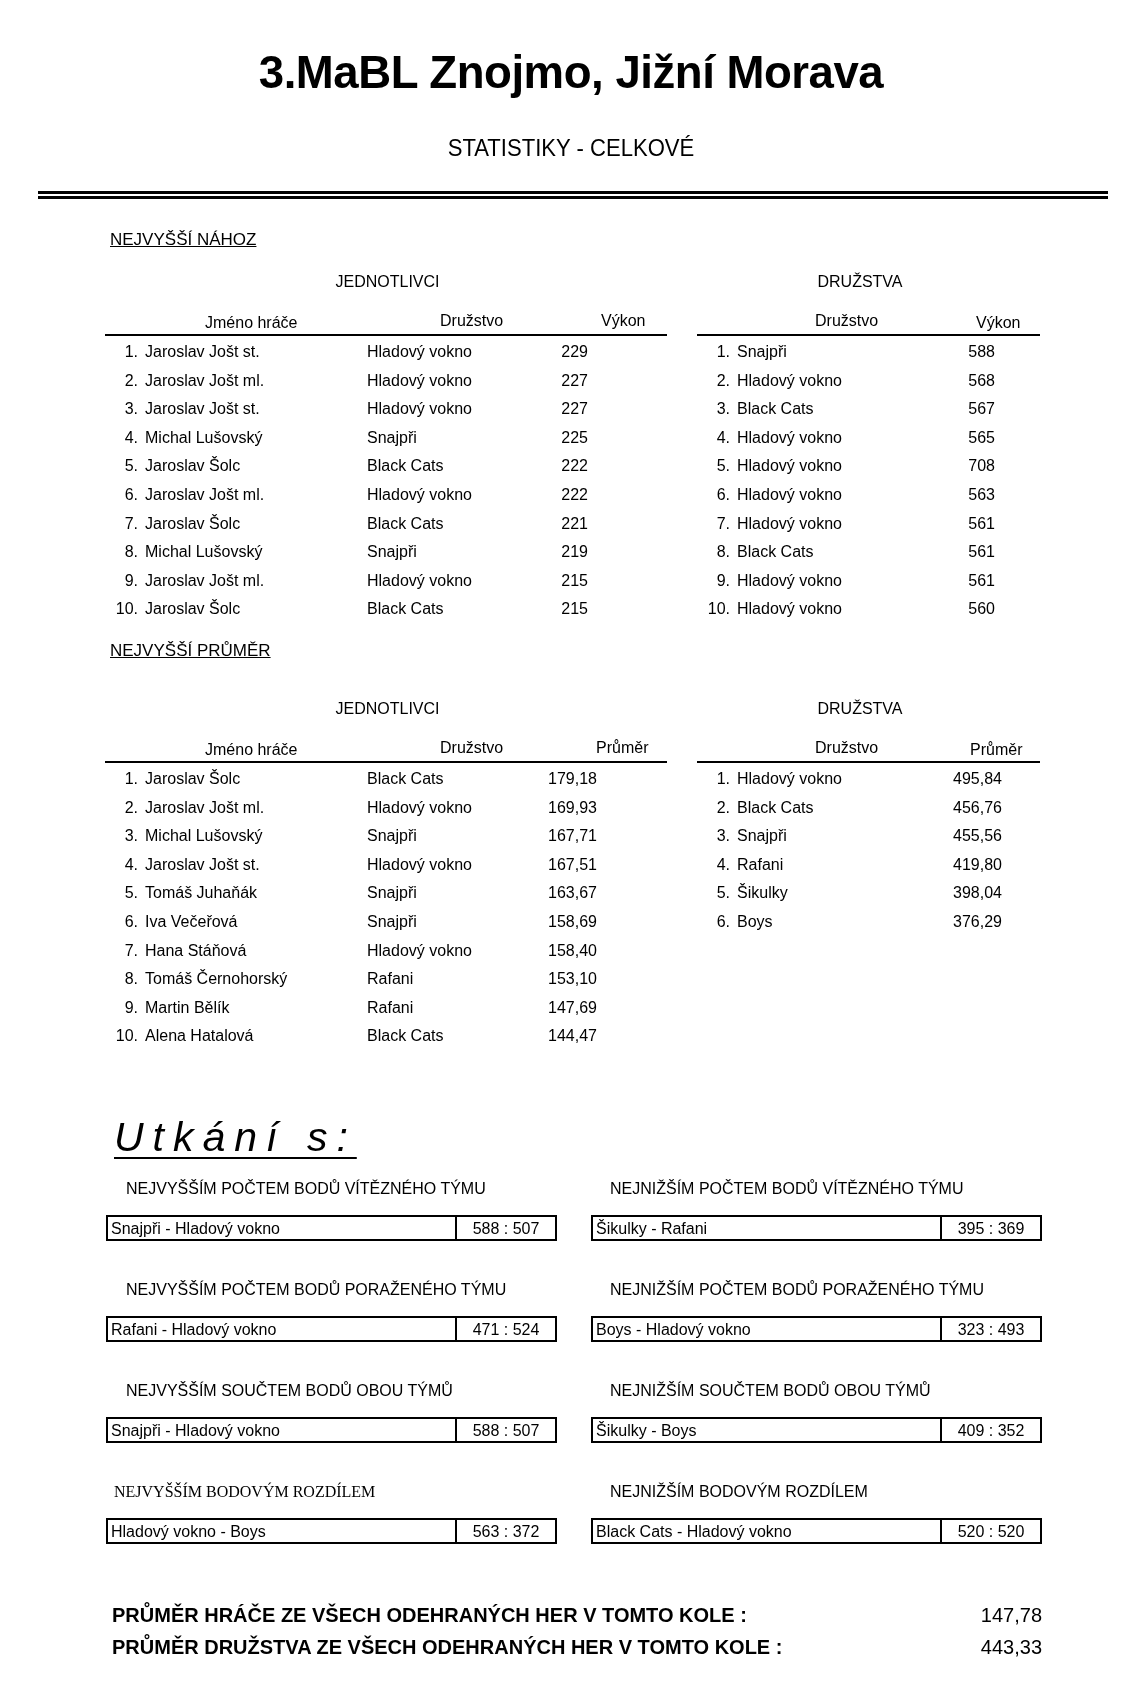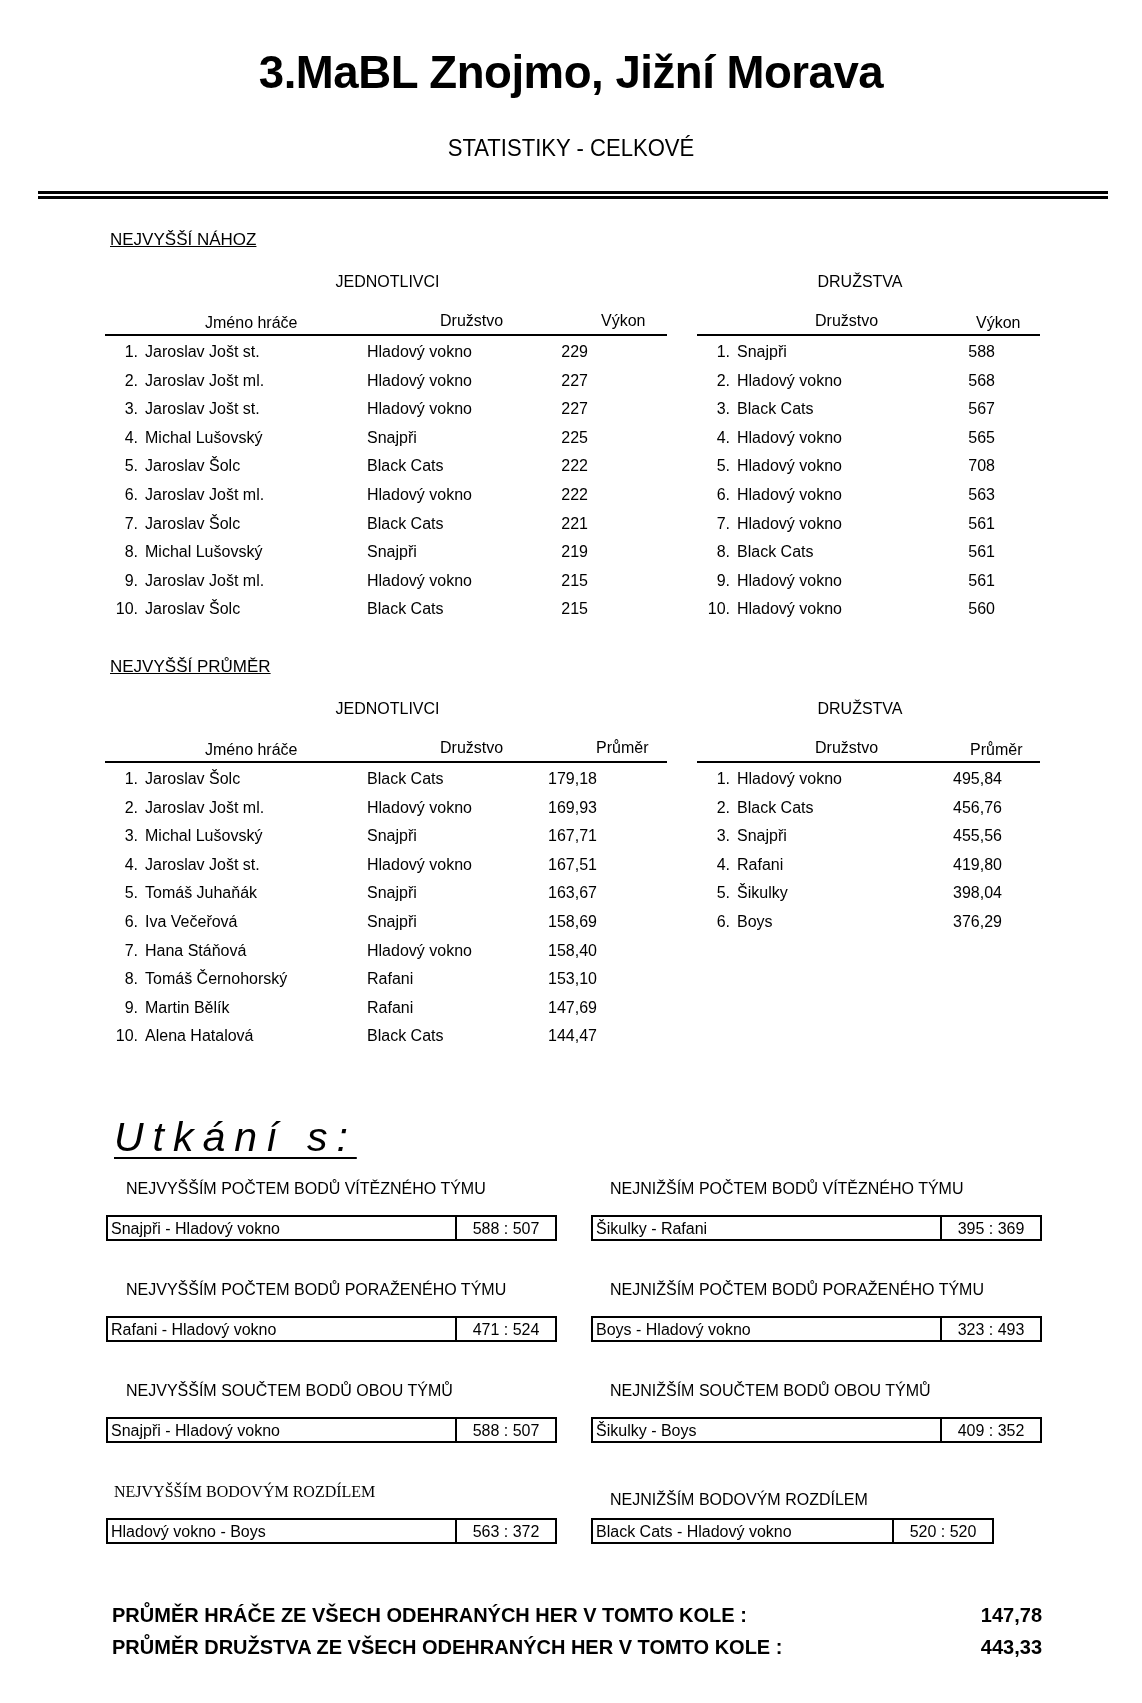--- a/index.html
+++ b/index.html
@@ -33,21 +33,21 @@
     margin-top: 28px;
   }
   .match-label { font-size: 16px; }
   .match-box {
     border: 2px solid #000; height: 26px; display: flex; box-sizing: border-box;
     font-size: 16px; line-height: 24px;
   }
   .match-box .teams { flex: 1; padding-left: 3px; border-right: 2px solid #000; }
   .match-box .score { width: 98px; text-align: center; }
   .summary { font-size: 20px; font-weight: bold; left: 112px; }
-  .summary-val { font-size: 20px; font-weight: bold; right: 100px; text-align: left; }
+  .summary-val { font-size: 20px; font-weight: normal; right: 100px; text-align: left; }
 </style>
 </head>
 <body>
 
 <div class="abs title">3.MaBL Znojmo, Jižní Morava</div>
 <div class="abs subtitle">STATISTIKY - CELKOVÉ</div>
 <div class="abs rule" style="top:191px;"></div>
 <div class="abs rule" style="top:196px;"></div>
 
 <div class="abs section-label" style="top:230px;">NEJVYŠŠÍ NÁHOZ</div>
@@ -172,21 +172,21 @@
       <span style="position:absolute;left:40px;">Hladový vokno</span>
       <span style="position:absolute;right:45px;text-align:right;">561</span>
     </div>
     <div class="row" style="position: relative;">
       <span class="rank" style="position:absolute;left:0;width:33px;">10.</span>
       <span style="position:absolute;left:40px;">Hladový vokno</span>
       <span style="position:absolute;right:45px;text-align:right;">560</span>
     </div>
   </div>
 
-<div class="abs section-label" style="top:657px;">NEJVYŠŠÍ PRŮMĚR</div>
+<div class="abs section-label" style="top:641px;">NEJVYŠŠÍ PRŮMĚR</div>
 
 <div class="abs group-title" style="left:300px;width:175px;top:700px;">JEDNOTLIVCI</div>
 <div class="abs group-title" style="left:800px;width:120px;top:700px;">DRUŽSTVA</div>
 
 <div class="abs col-head" style="left:205px;top:741px;">Jméno hráče</div>
 <div class="abs col-head" style="left:440px;top:739px;">Družstvo</div>
 <div class="abs col-head" style="left:596px;top:739px;">Průměr</div>
 <div class="abs hline" style="left:105px;width:562px;top:761px;"></div>
 
 <div class="abs col-head" style="left:815px;top:739px;">Družstvo</div>
@@ -320,22 +320,22 @@
     <div class="abs match-label" style="left: 610px; top: 1281px;">NEJNIŽŠÍM POČTEM BODŮ PORAŽENÉHO TÝMU</div>
     <div class="abs match-box" style="left: 591px; top: 1316px; width: 451px;">
       <span class="teams">Boys - Hladový vokno</span>
       <span class="score">323 : 493</span>
     </div>
     <div class="abs match-label" style="left: 610px; top: 1382px;">NEJNIŽŠÍM SOUČTEM BODŮ OBOU TÝMŮ</div>
     <div class="abs match-box" style="left: 591px; top: 1417px; width: 451px;">
       <span class="teams">Šikulky - Boys</span>
       <span class="score">409 : 352</span>
     </div>
-    <div class="abs match-label" style="left: 610px; top: 1483px; margin-top: 8px;">NEJNIŽŠÍM BODOVÝM ROZDÍLEM</div>
-    <div class="abs match-box" style="left: 591px; top: 1518px; width: 403px;">
+    <div class="abs match-label" style="left: 610px; top: 1483px;">NEJNIŽŠÍM BODOVÝM ROZDÍLEM</div>
+    <div class="abs match-box" style="left: 591px; top: 1518px; width: 451px;">
       <span class="teams">Black Cats - Hladový vokno</span>
       <span class="score">520 : 520</span>
     </div>
   </div>
 
 <div class="abs summary" style="top:1604px;">PRŮMĚR HRÁČE ZE VŠECH ODEHRANÝCH HER V TOMTO KOLE :</div>
 <div class="abs summary-val" style="top:1604px;">147,78</div>
 <div class="abs summary" style="top:1636px;">PRŮMĚR DRUŽSTVA ZE VŠECH ODEHRANÝCH HER V TOMTO KOLE :</div>
 <div class="abs summary-val" style="top:1636px;">443,33</div>
 

